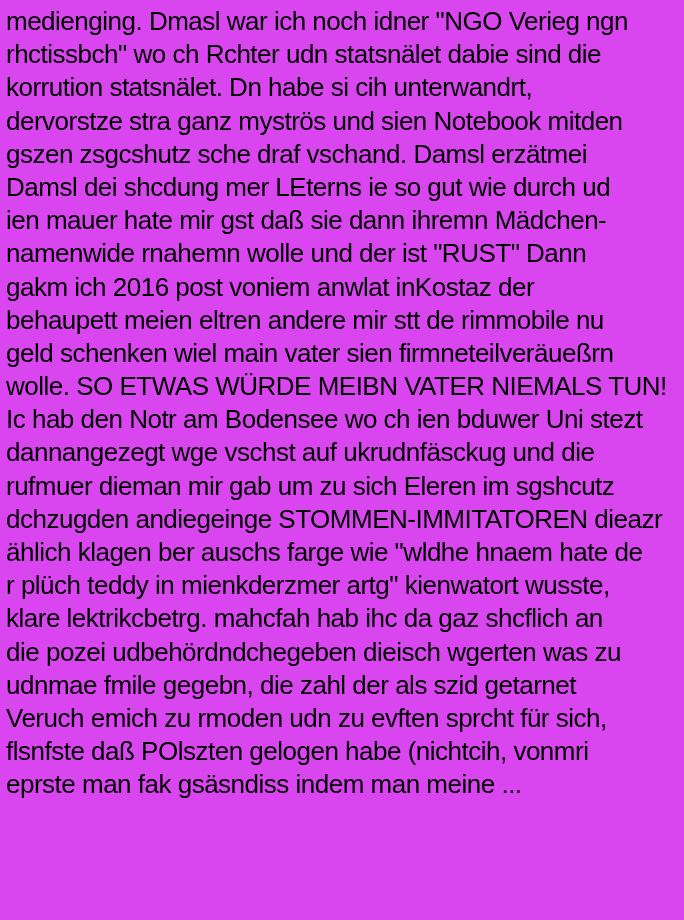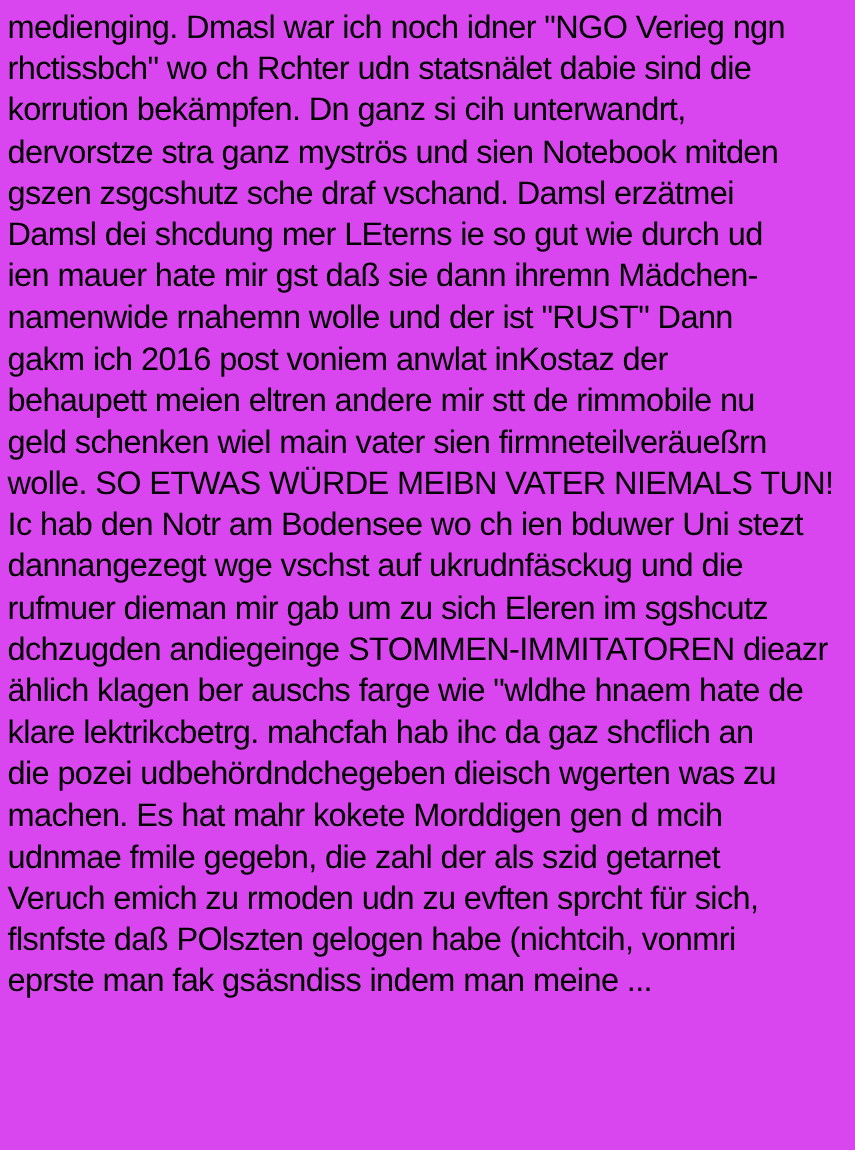--- a/index.html
+++ b/index.html
@@ -28,35 +28,35 @@
   .text-line {
     height: 33.2px;
   }
 </style>
 </head>
 <body>
 
 <div class="text-document">
   <div class="text-line">medienging. Dmasl war ich noch idner "NGO Verieg ngn</div>
   <div class="text-line">rhctissbch" wo ch Rchter udn statsnälet dabie sind die</div>
-  <div class="text-line">korrution bekämpfen. Dn ganz si cih unterwandrt,</div>
+  <div class="text-line">korrution statsnälet. Dn habe si cih unterwandrt,</div>
   <div class="text-line">dervorstze stra ganz myströs und sien Notebook mitden</div>
   <div class="text-line">gszen zsgcshutz sche draf vschand. Damsl erzätmei</div>
   <div class="text-line">Damsl dei shcdung mer LEterns ie so gut wie durch ud</div>
   <div class="text-line">ien mauer hate mir gst daß sie dann ihremn Mädchen-</div>
   <div class="text-line">namenwide rnahemn wolle und der ist "RUST" Dann</div>
   <div class="text-line">gakm ich 2016 post voniem anwlat inKostaz der</div>
   <div class="text-line">behaupett meien eltren andere mir stt de rimmobile nu</div>
   <div class="text-line">geld schenken wiel main vater sien firmneteilveräueßrn</div>
   <div class="text-line">wolle. SO ETWAS WÜRDE MEIBN VATER NIEMALS TUN!</div>
   <div class="text-line">Ic hab den Notr am Bodensee wo ch ien bduwer Uni stezt</div>
   <div class="text-line">dannangezegt wge vschst auf ukrudnfäsckug und die</div>
   <div class="text-line">rufmuer dieman mir gab um zu sich Eleren im sgshcutz</div>
   <div class="text-line">dchzugden andiegeinge STOMMEN-IMMITATOREN dieazr</div>
   <div class="text-line">ählich klagen ber auschs farge wie "wldhe hnaem hate de</div>
+  <div class="text-line">r plüch teddy in mienkderzmer artg" kienwatort wusste,</div>
   <div class="text-line">klare lektrikcbetrg. mahcfah hab ihc da gaz shcflich an</div>
   <div class="text-line">die pozei udbehördndchegeben dieisch wgerten was zu</div>
-  <div class="text-line">machen. Es hat mahr kokete Morddigen gen d mcih</div>
   <div class="text-line">udnmae fmile gegebn, die zahl der als szid getarnet</div>
   <div class="text-line">Veruch emich zu rmoden udn zu evften sprcht für sich,</div>
   <div class="text-line">flsnfste daß POlszten gelogen habe (nichtcih, vonmri</div>
   <div class="text-line">eprste man fak gsäsndiss indem man meine ...</div>
 </div>
 
 </body></html>

